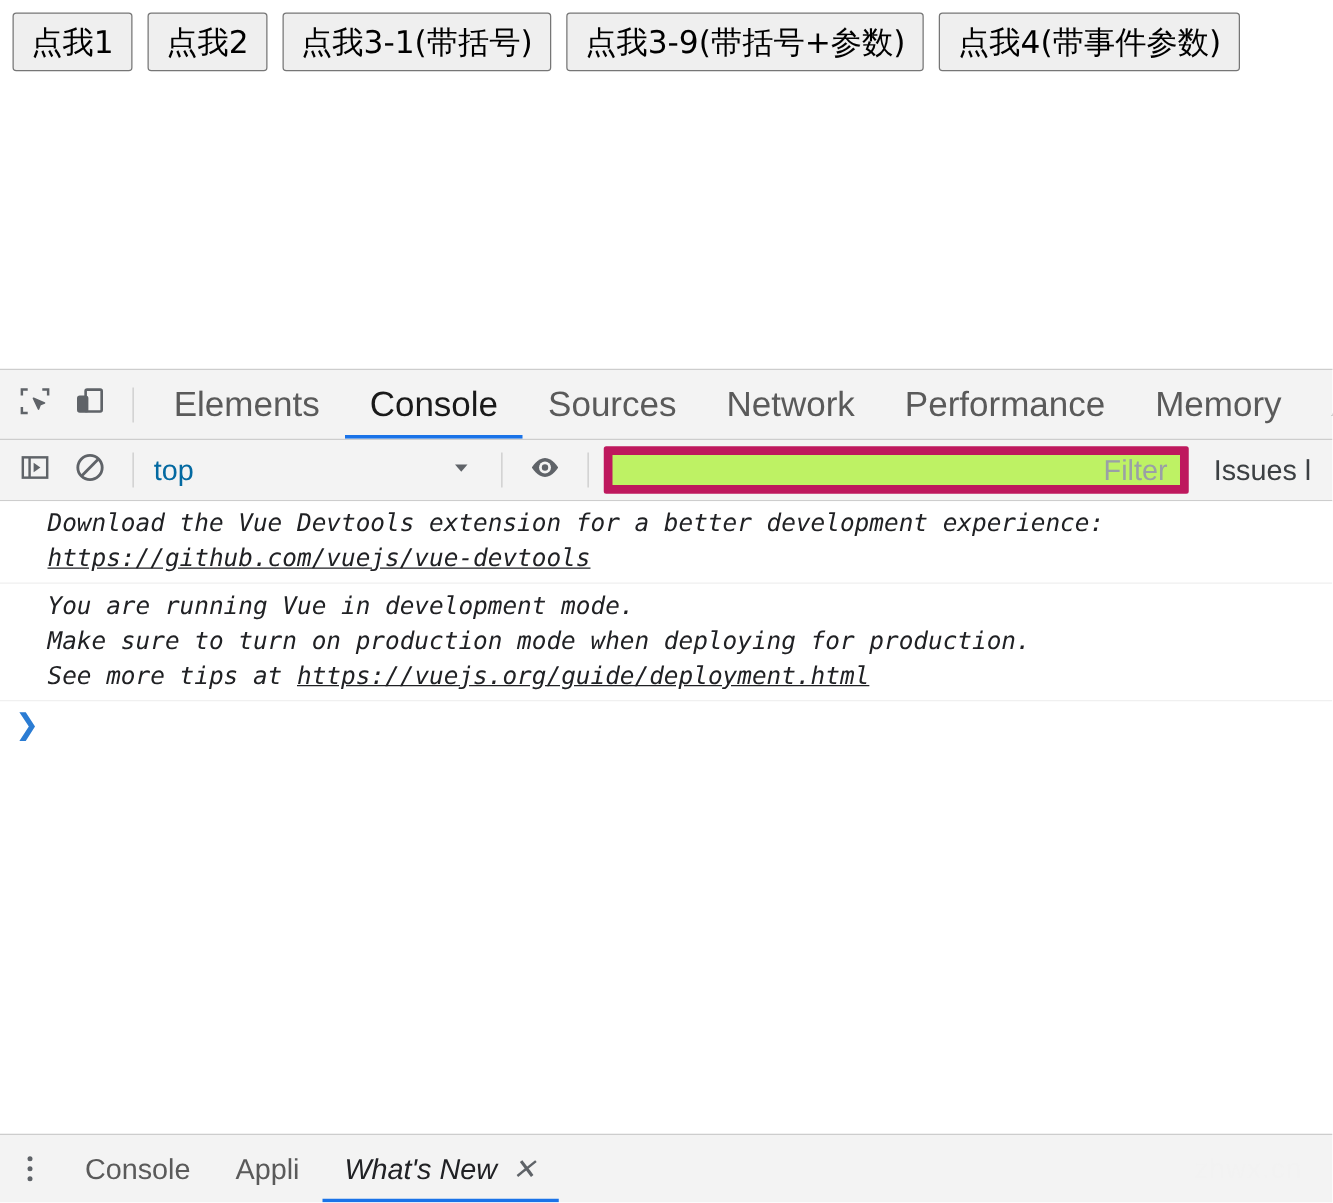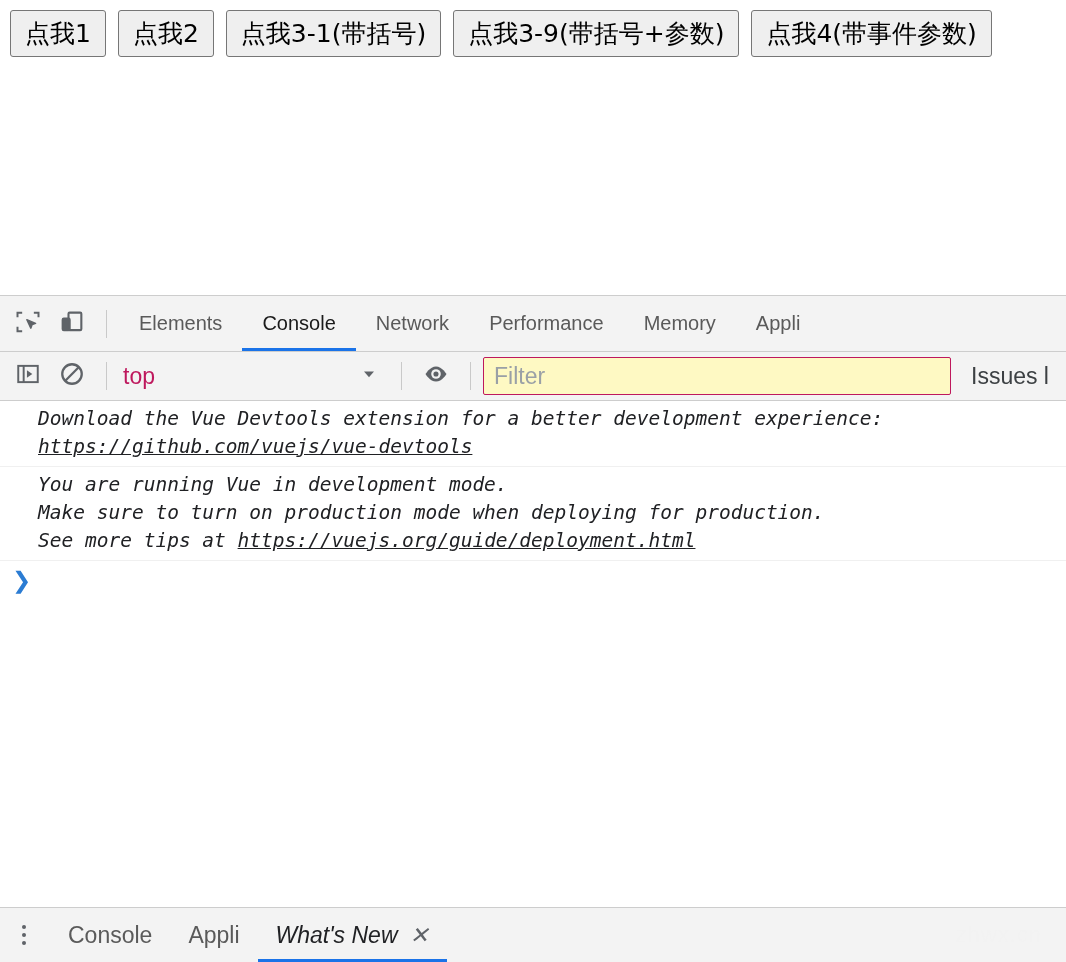--- a/index.html
+++ b/index.html
@@ -75,21 +75,21 @@
     background: #c9c9c9;
     margin: 0 12px;
     flex: 0 0 auto;
   }
   .dt-tab {
     position: relative;
     height: 55px;
     padding: 0 20px;
     display: flex;
     align-items: center;
-    font-size: 20px;
+    font-size: 28px;
     color: #5a5a5a;
     white-space: nowrap;
     flex: 0 0 auto;
     cursor: default;
   }
   .dt-tab.active { color: #1a1a1a; }
   .dt-tab.active::after {
     content: "";
     position: absolute;
     left: 0; right: 0; bottom: 0;
@@ -113,35 +113,36 @@
     align-items: center;
     justify-content: space-between;
     width: 270px;
     height: 36px;
     padding: 0 10px 0 4px;
     flex: 0 0 auto;
     cursor: default;
   }
   #ctx-select .ctx-label {
     font-size: 23px;
-    color: #be185d;
+    color: #0369a1;
     text-align: center;
   }
   #filter-input {
     width: 468px;
     height: 38px;
-    border: 1px solid #be185d;
-    background: #fef9c3;
+    border: 7px solid #be185d;
+    background: #bef264;
     border-radius: 2px;
     font-size: 23px;
     color: #5f6368;
     padding: 0 10px;
     font-family: "Liberation Sans", sans-serif;
     flex: 0 0 auto;
     outline: none;
+    text-align: right;
   }
   #filter-input::placeholder { color: #9aa0a6; opacity: 1; }
   #levels-label {
     font-size: 23px;
     color: #3c4043;
     margin-left: 20px;
     white-space: nowrap;
     flex: 0 0 auto;
     cursor: default;
   }
@@ -278,20 +279,21 @@
         <svg width="28" height="28" viewBox="0 0 24 24" fill="none" stroke="#5f6368" stroke-width="1.8">
           <rect x="9" y="4" width="11" height="15" rx="1"></rect>
           <rect x="4" y="9" width="6" height="10" rx="1" fill="#5f6368"></rect>
         </svg>
       </span>
     </div>
 
     <div class="tb-sep"></div>
   <div class="dt-tab">Elements</div>
       <div class="dt-tab active">Console</div>
+      <div class="dt-tab">Sources</div>
       <div class="dt-tab">Network</div>
       <div class="dt-tab">Performance</div>
       <div class="dt-tab">Memory</div>
       <div class="dt-tab">Appli</div>
     </div>
 
   <div id="console-toolbar">
 
     <div class="tb-icon-btn">
       <span>

